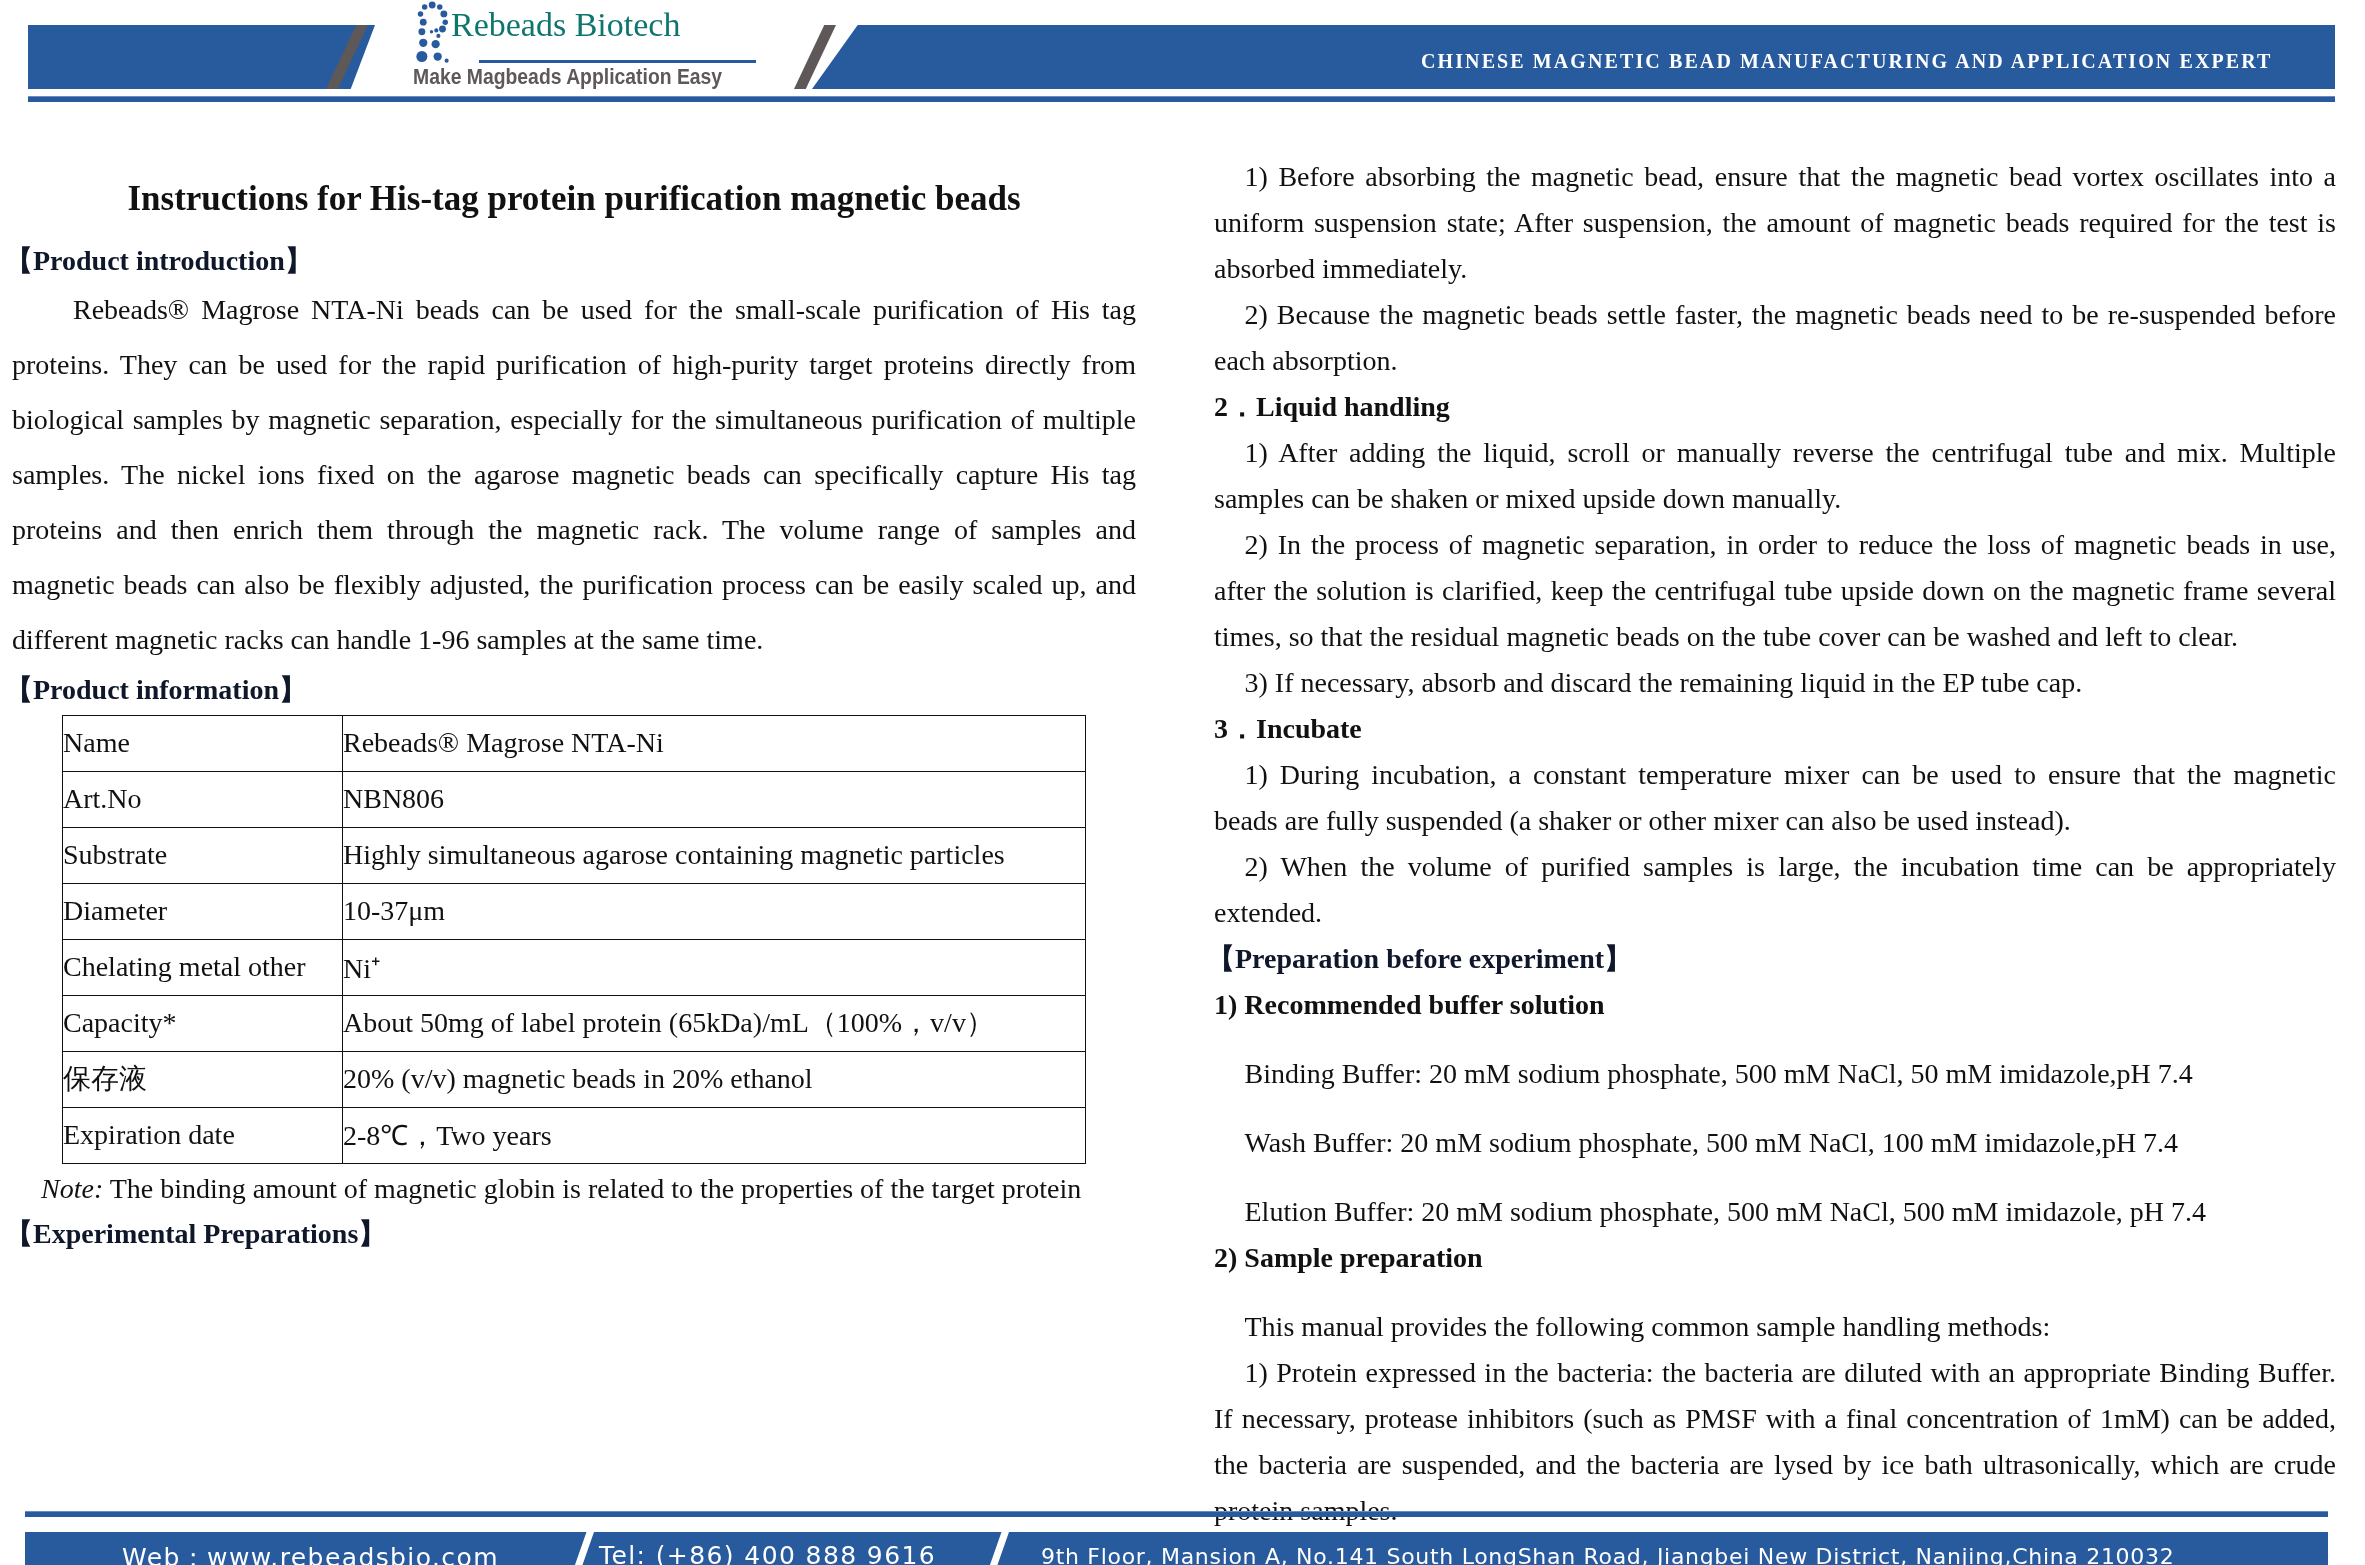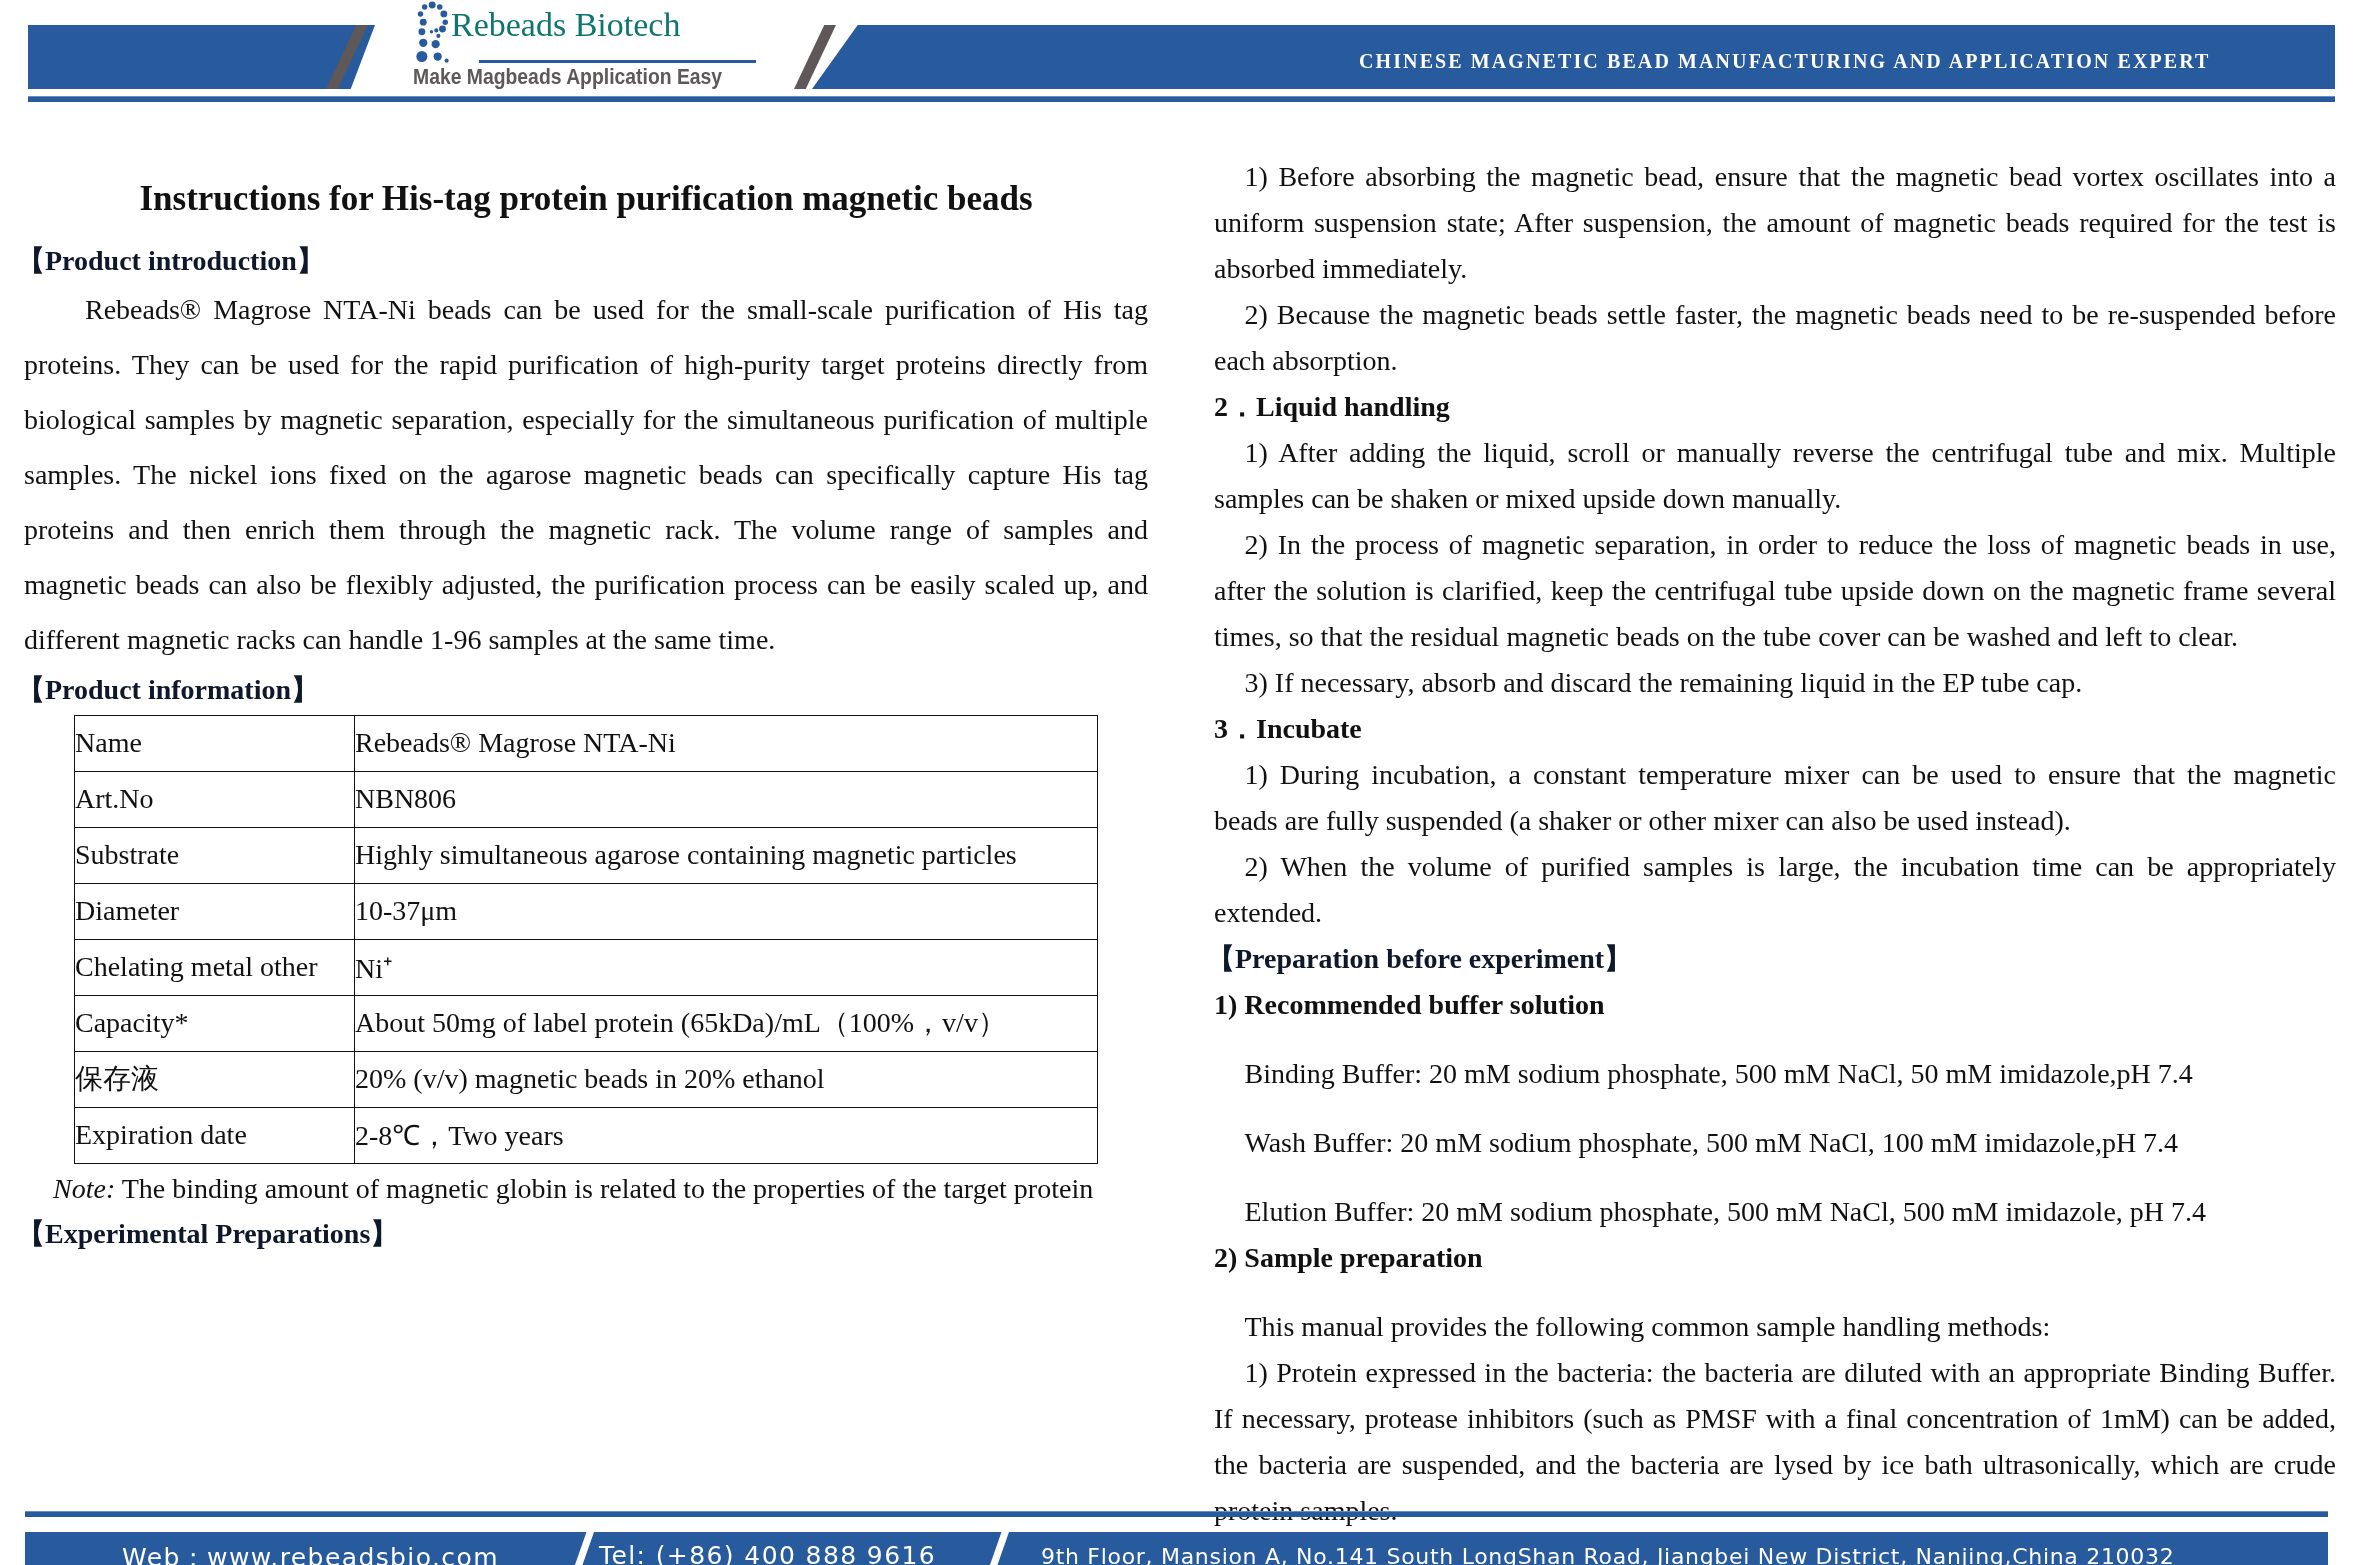--- a/index.html
+++ b/index.html
@@ -4,27 +4,27 @@
 <style>
   * { box-sizing: border-box; margin: 0; padding: 0; }
   body { width: 2366px; height: 1565px; background: #fff; position: relative; overflow: hidden; font-family: "Liberation Serif", serif; color: #111; }
   .abs { position: absolute; }
   
   .hdr-left { left: 28px; top: 25px; width: 347px; height: 64px; background: #285a9e; clip-path: polygon(0 0, 100% 0, 93% 100%, 0 100%); }
   .hdr-slash1 { left: 326px; top: 25px; width: 42px; height: 64px; background: #5e5858; clip-path: polygon(72% 0, 100% 0, 28% 100%, 0 100%); }
   .hdr-slash2 { left: 794px; top: 25px; width: 42px; height: 64px; background: #5e5858; clip-path: polygon(72% 0, 100% 0, 28% 100%, 0 100%); }
   .hdr-right { left: 812px; top: 25px; width: 1523px; height: 64px; background: #285a9e; clip-path: polygon(3% 0, 100% 0, 100% 100%, 0 100%); }
   .hdr-line { left: 28px; top: 96px; width: 2307px; height: 6.2px; background: #285a9e; border-top: 0.7px solid #6b8cc0; }
-  .tagline { left: 1359px; top: 50px; width: 860px; font-size: 20px; font-weight: bold; letter-spacing: 2.1px; color: #fff; white-space: nowrap; }
+  .tagline { left: 1421px; top: 50px; width: 860px; font-size: 20px; font-weight: bold; letter-spacing: 2.1px; color: #fff; white-space: nowrap; }
   .logo-mark { left: 415px; top: 1.4px; width: 55px; height: 67px; }
   .logo-name { left: 451px; top: 5.5px; font-size: 34px; color: #0f766e; white-space: nowrap; }
   .logo-rule { left: 479px; top: 60px; width: 277px; height: 2.8px; background: #285a9e; }
   .logo-slogan { left: 413px; top: 64px; font-family: "Liberation Sans", sans-serif; font-weight: bold; font-size: 22px; color: #5e5858; white-space: nowrap; transform: scaleX(0.88); transform-origin: left; }
   
-  .col-left { left: 24px; top: 160px; width: 1124px; }
+  .col-left { left: 12px; top: 160px; width: 1124px; }
   .col-right { left: 1214px; top: 154px; width: 1122px; }
   .title { font-size: 35px; font-weight: bold; text-align: center; margin: 19.4px 0 21px 0; }
   .sec { font-size: 28px; font-weight: bold; color: #0f172a; margin-left: -7px; line-height: 42px; }
   .intro { font-size: 28px; line-height: 55px; text-align: justify; text-indent: 61px; }
   table { border-collapse: collapse; margin: 4.2px 0 0 50px; width: 1024px; font-size: 28px; }
   td { border: 1.4px solid #111; height: 56px; vertical-align: middle; }
   td.k { width: 280px; }
   .note { font-size: 28px; line-height: 49px; padding-left: 29px; }
   .note i { font-style: italic; }
   .h2 { font-size: 28px; font-weight: bold; line-height: 46px; }

